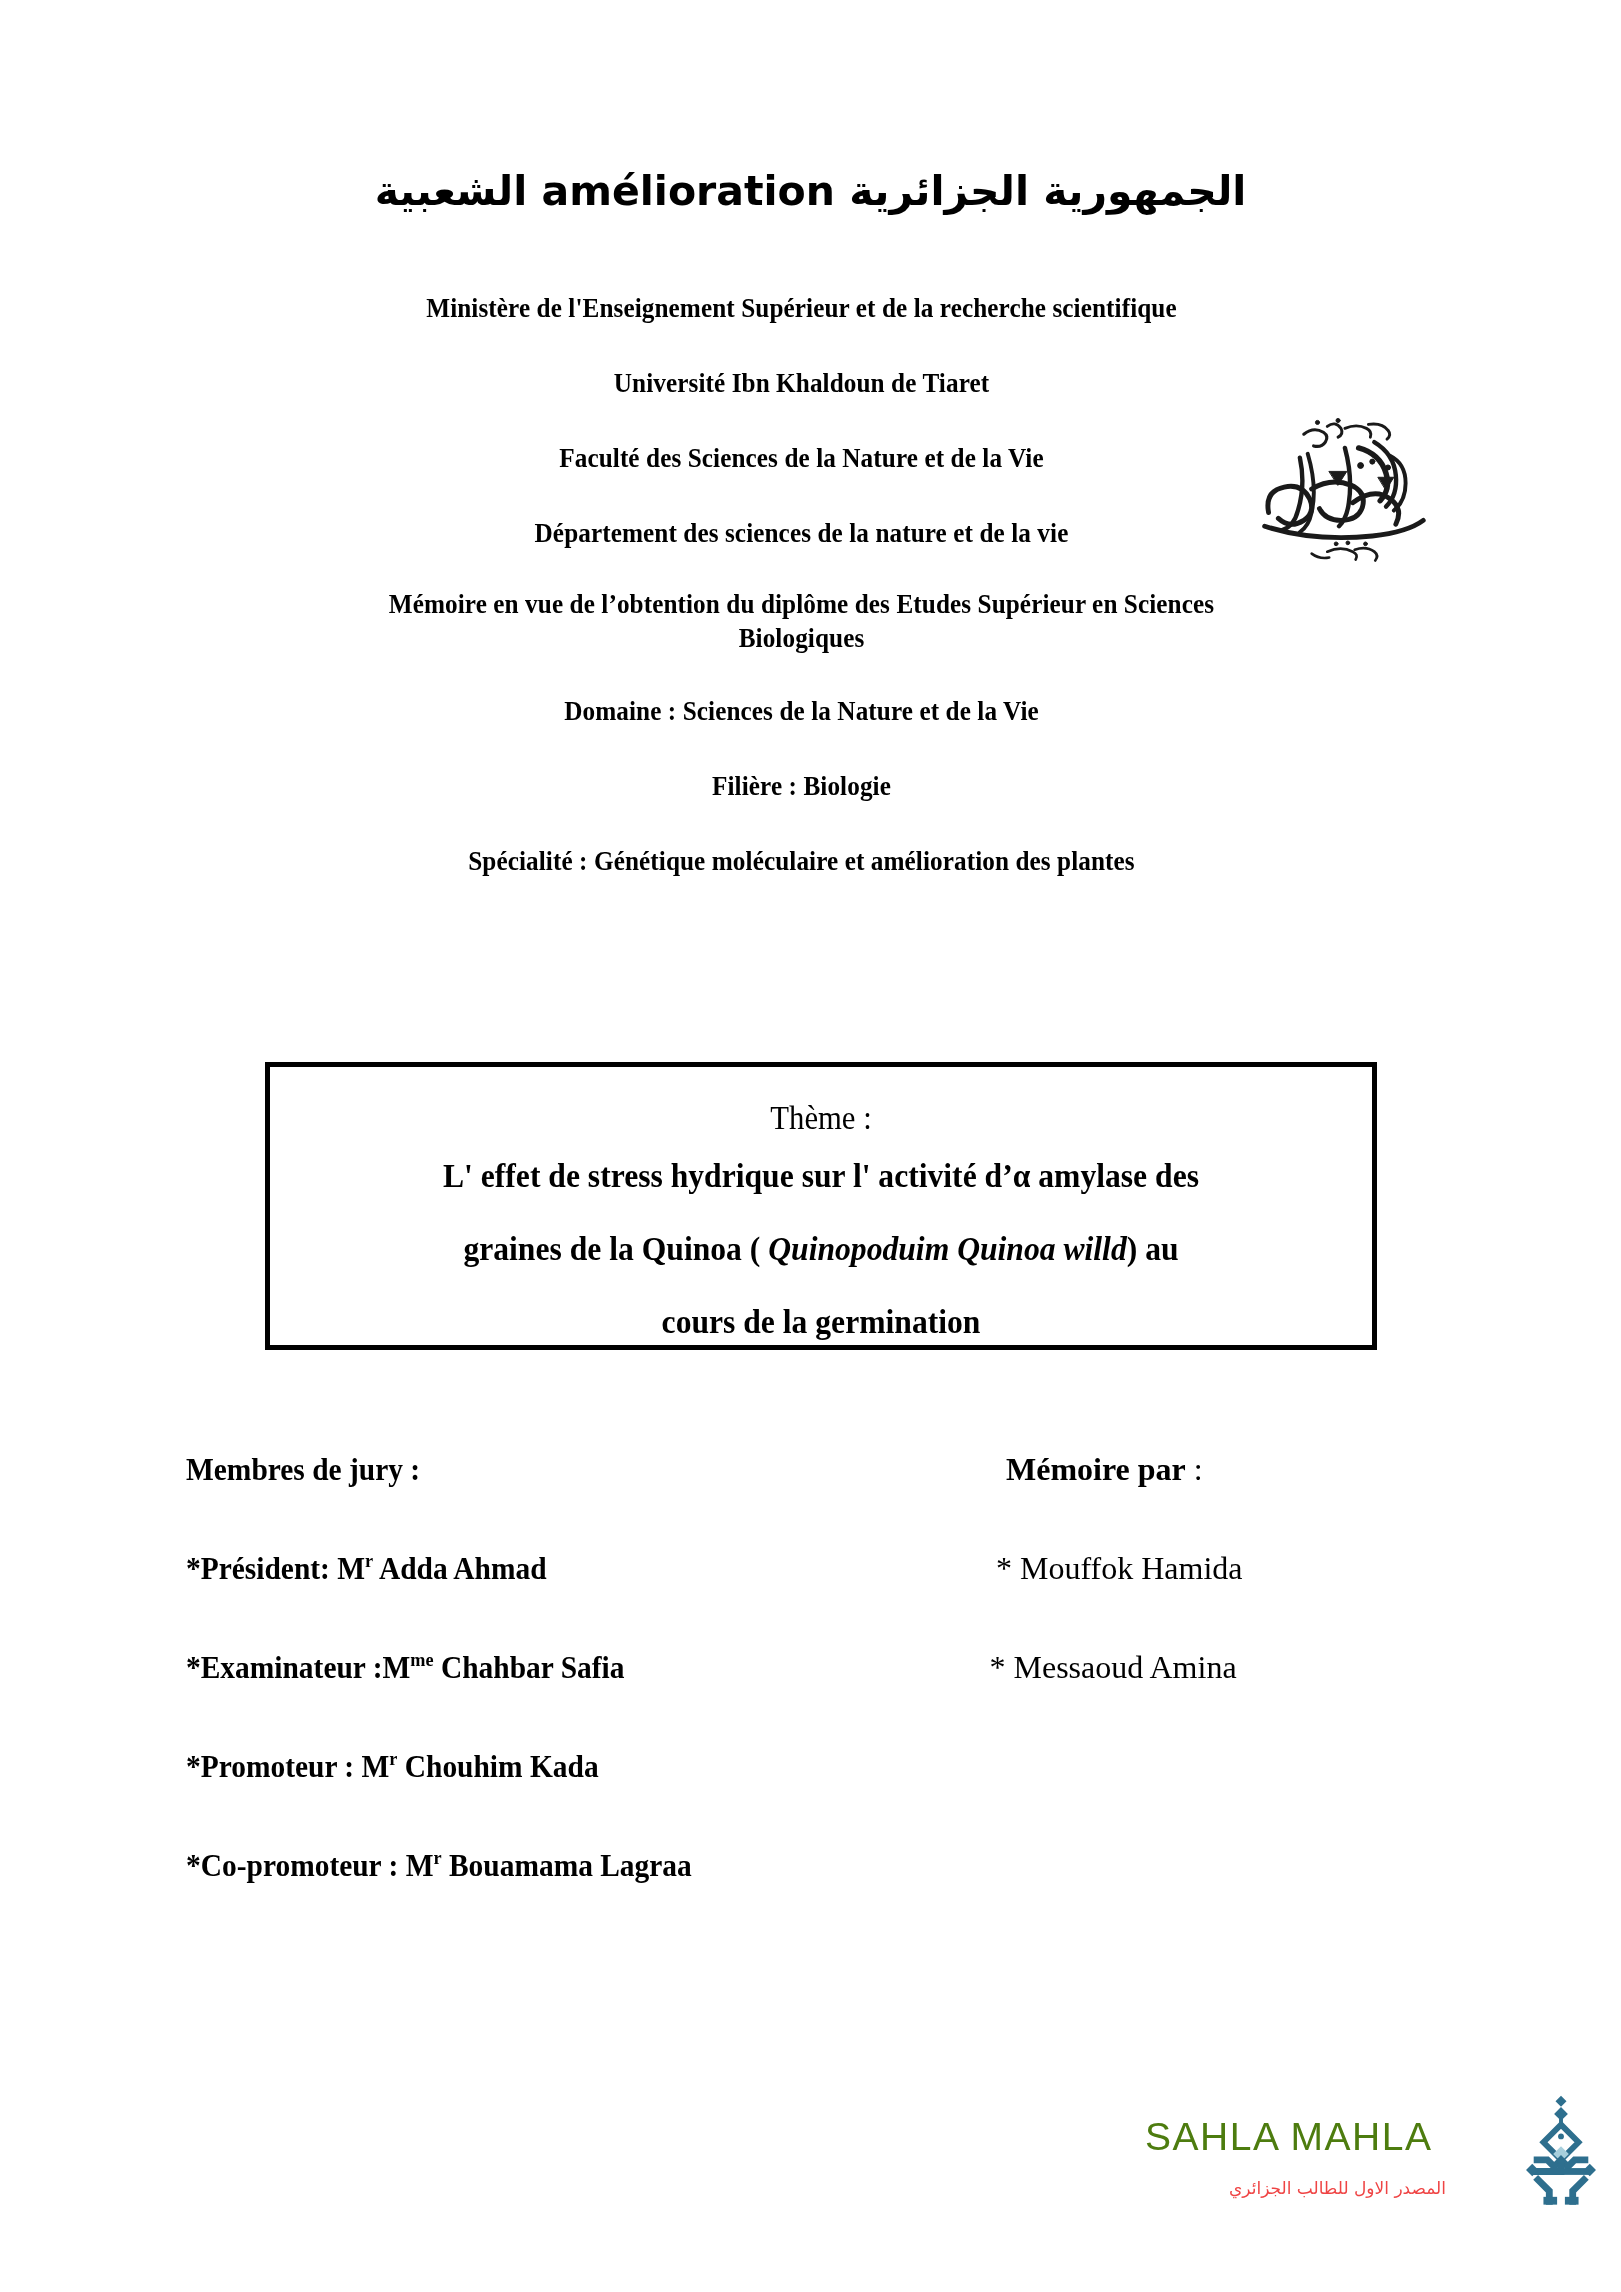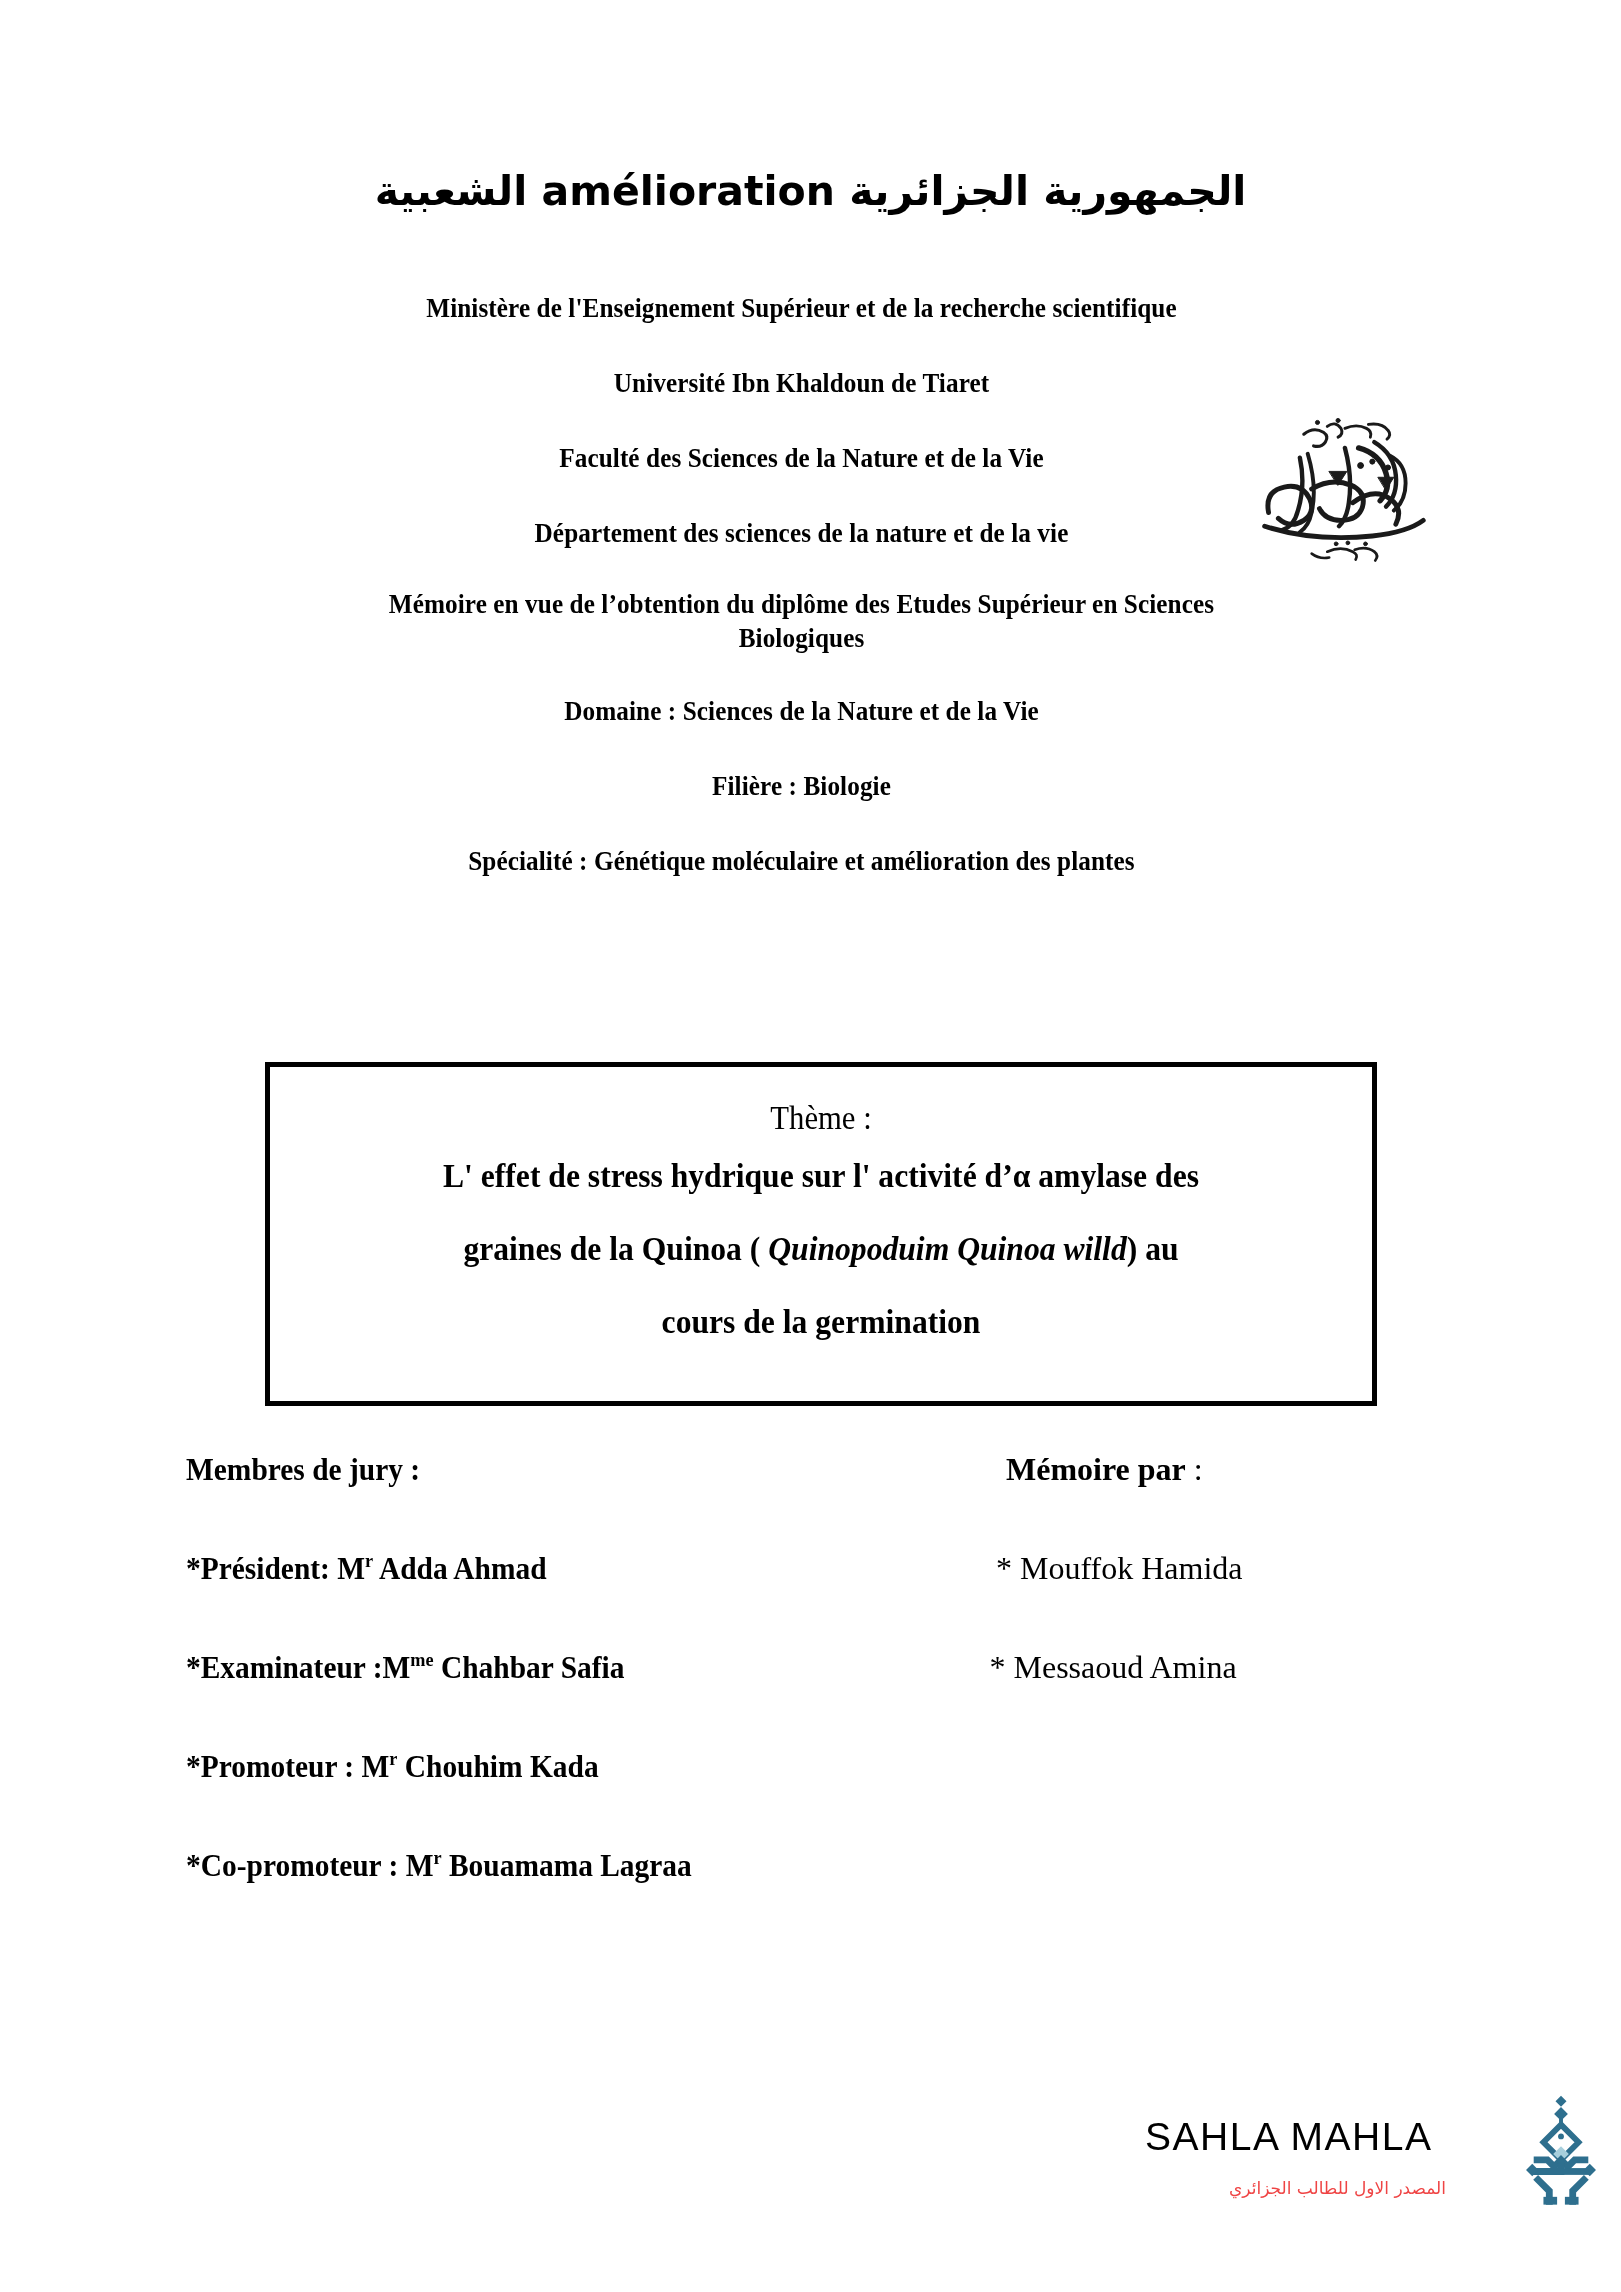--- a/index.html
+++ b/index.html
@@ -73,21 +73,21 @@
     height: 186px;
   }
   .logo-wrap svg { display: block; }
 
   
   .theme-box {
     position: absolute;
     left: 265px;
     top: 1062px;
     width: 1112px;
-    height: 344px;
+    height: 288px;
     border: 5.9px solid #000000;
     box-sizing: border-box;
     background: #ffffff;
   }
   .theme-label {
     text-align: center;
     font-family: "Liberation Serif", "DejaVu Serif", serif;
     font-weight: normal;
     font-size: 33px;
     margin-top: 33px;
@@ -180,21 +180,21 @@
     position: absolute;
     left: 0;
     top: 9.8px;
     width: 392px;
     text-align: left;
   }
   .wm-latin {
     font-family: "Liberation Sans", "DejaVu Sans", sans-serif;
     font-size: 39px;
     letter-spacing: 1.5px;
-    color: #000000;
+    color: #4d7c0f;
     line-height: 1.0;
     white-space: nowrap;
   }
   .wm-arabic {
     font-family: "DejaVu Sans", "Liberation Sans", sans-serif;
     font-size: 17px;
     color: #ef4444;
     direction: rtl;
     text-align: center;
     margin-top: 22px;

